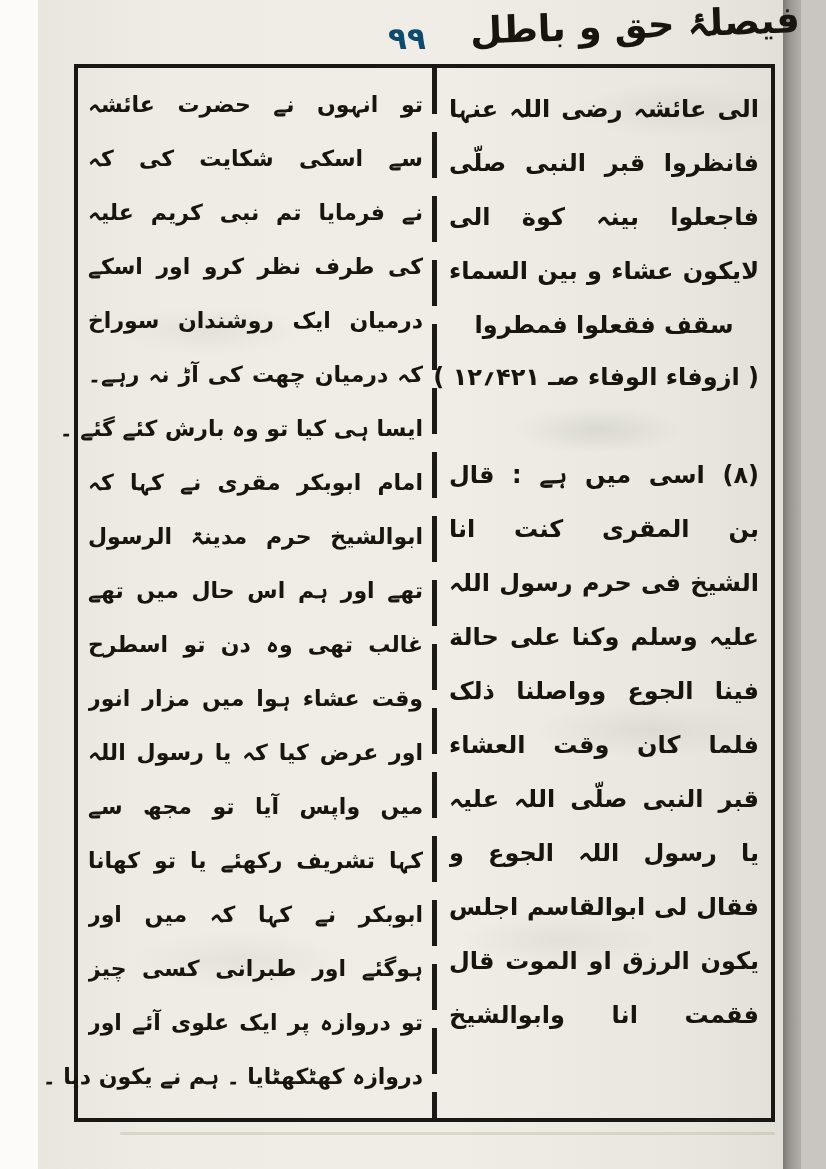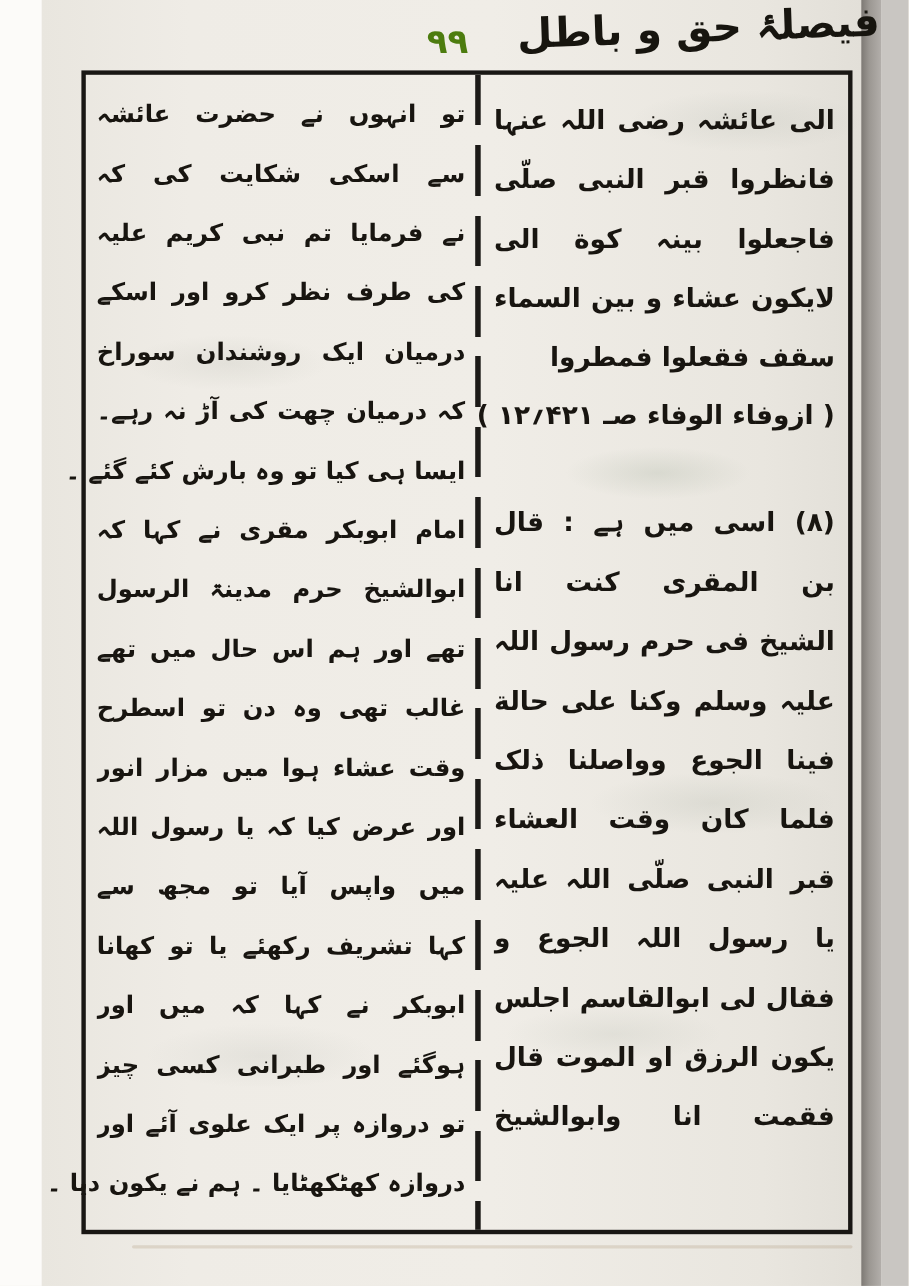--- a/index.html
+++ b/index.html
@@ -42,21 +42,21 @@
   }
   
   .hdr-title{
     position:absolute;top:4px;right:26px;
     font-size:37px;font-weight:bold;color:#17150f;
     transform:rotate(-2deg);letter-spacing:-1px;
     direction:rtl;
   }
   .hdr-pageno{
     position:absolute;top:20px;left:388px;
-    font-size:31px;font-weight:bold;color:#4d7c0f;
+    font-size:31px;font-weight:bold;color:#0c4a6e;
     letter-spacing:1px;
   }
   
   .frame{
     position:absolute;left:74px;top:64px;width:693px;height:1050px;
     border:4px solid #191714;
     display:flex;flex-direction:row;
     background:transparent;
   }
   .col{direction:rtl;color:#181510;font-weight:bold;}
@@ -74,21 +74,21 @@
     width:5px;flex:0 0 5px;
     background:repeating-linear-gradient(to bottom,#1c1a17 0 46px,transparent 46px 64px);
   }
   .tl{white-space:nowrap;}
   .tl.fill{
     white-space:normal;
     text-align:justify;
     text-align-last:justify;
     overflow:hidden;height:54px;
   }
-  .tl.shortline{text-align:right;}
+  .tl.shortline{text-align:center;}
   .tl.ref{
     font-size:24px;text-align:center;line-height:50px;height:50px;
     letter-spacing:0px;
   }
   .sect-gap{height:46px;}
 </style>
 </head>
 <body>
 
 <div class="left-strip"></div>

